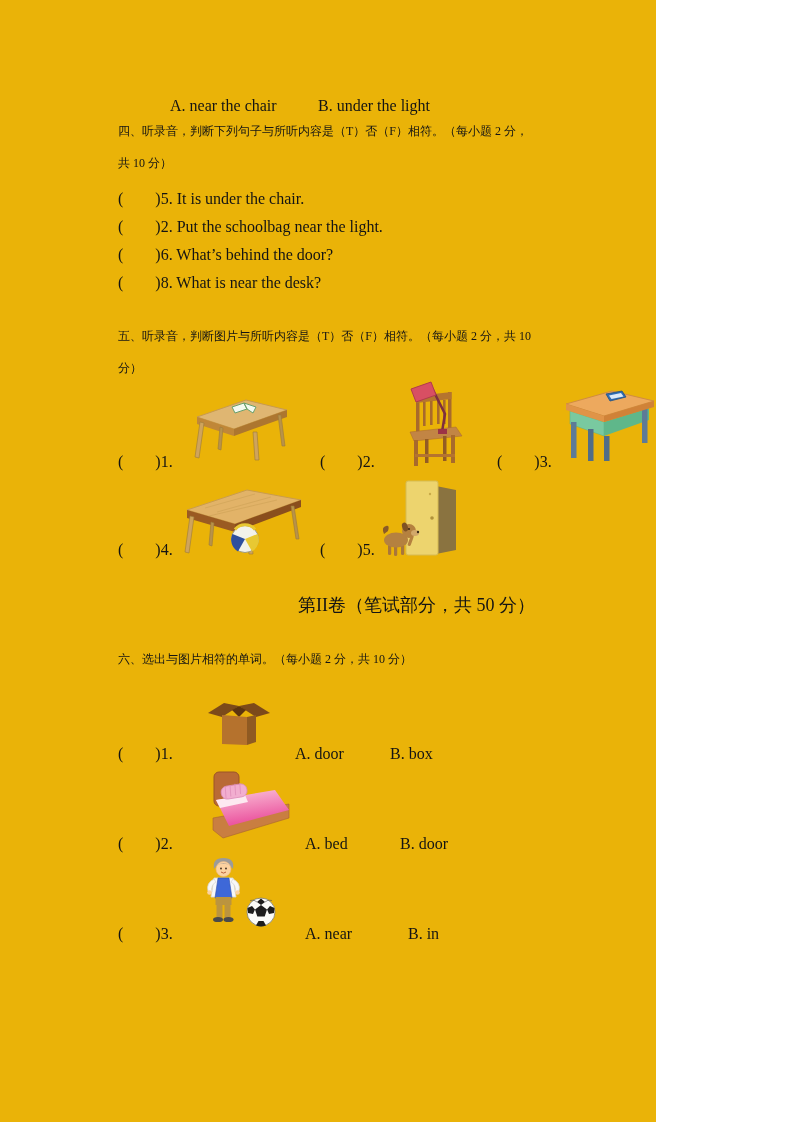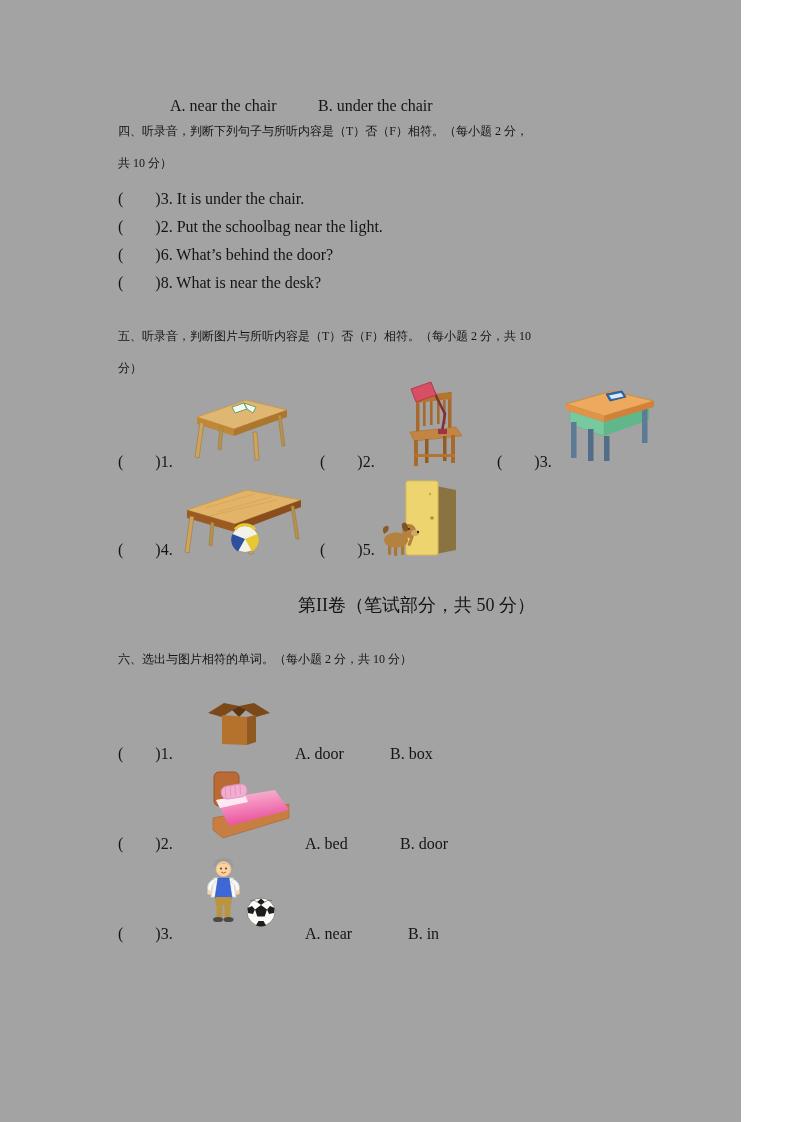--- a/index.html
+++ b/index.html
@@ -1,38 +1,38 @@
 <!DOCTYPE html>
 <html><head>
 <meta charset="utf-8">
 <style>
   html,body{margin:0;padding:0;background:#ffffff;}
   .page{
-    position:relative;width:741px;height:1122px;background:#a3a3a3;
+    position:relative;width:656px;height:1122px;background:#eab308;
     font-family:"Liberation Serif","DejaVu Serif",serif;color:#141414;overflow:hidden;
   }
   .t{position:absolute;white-space:pre;font-size:16px;line-height:1.25;}
   .zh{font-size:12px;}
   .bold{font-weight:normal;padding-left:20px;}
   .center{left:0;width:793px;text-align:center;}
   .gap{display:inline-block;width:32px;}
   .img{position:absolute;}
 </style>
 </head>
 <body>
 
 <div class="page">
 
   <span class="t" style="left:170px;top:96px">A. near the chair</span>
-  <span class="t" style="left:318px;top:96px">B. under the chair</span>
+  <span class="t" style="left:318px;top:96px">B. under the light</span>
 
   <div class="t zh" style="left:118px;top:124px">四、听录音，判断下列句子与所听内容是（T）否（F）相符。（每小题 2 分，</div>
   <div class="t zh" style="left:118px;top:156px">共 10 分）</div>
 
-  <div class="t" style="left:118px;top:189px"><span>(</span><span class="gap"></span><span>)3. It is under the chair.</span></div>
+  <div class="t" style="left:118px;top:189px"><span>(</span><span class="gap"></span><span>)5. It is under the chair.</span></div>
   <div class="t" style="left:118px;top:217px"><span>(</span><span class="gap"></span><span>)2. Put the schoolbag near the light.</span></div>
   <div class="t" style="left:118px;top:245px"><span>(</span><span class="gap"></span><span>)6. What’s behind the door?</span></div>
   <div class="t" style="left:118px;top:273px"><span>(</span><span class="gap"></span><span>)8. What is near the desk?</span></div>
 
   <div class="t zh" style="left:118px;top:329px">五、听录音，判断图片与所听内容是（T）否（F）相符。（每小题 2 分，共 10</div>
   <div class="t zh" style="left:118px;top:361px">分）</div>
 
   <svg class="img" style="left:190px;top:390px" width="102" height="72" viewBox="0 0 102 72">
     <polygon points="7,27 56,10 97,20 44,39" fill="#dfb672" stroke="#c79a50" stroke-width="1"></polygon>
     <polygon points="7,27 44,39 44,46 7,34" fill="#c08738"></polygon>

